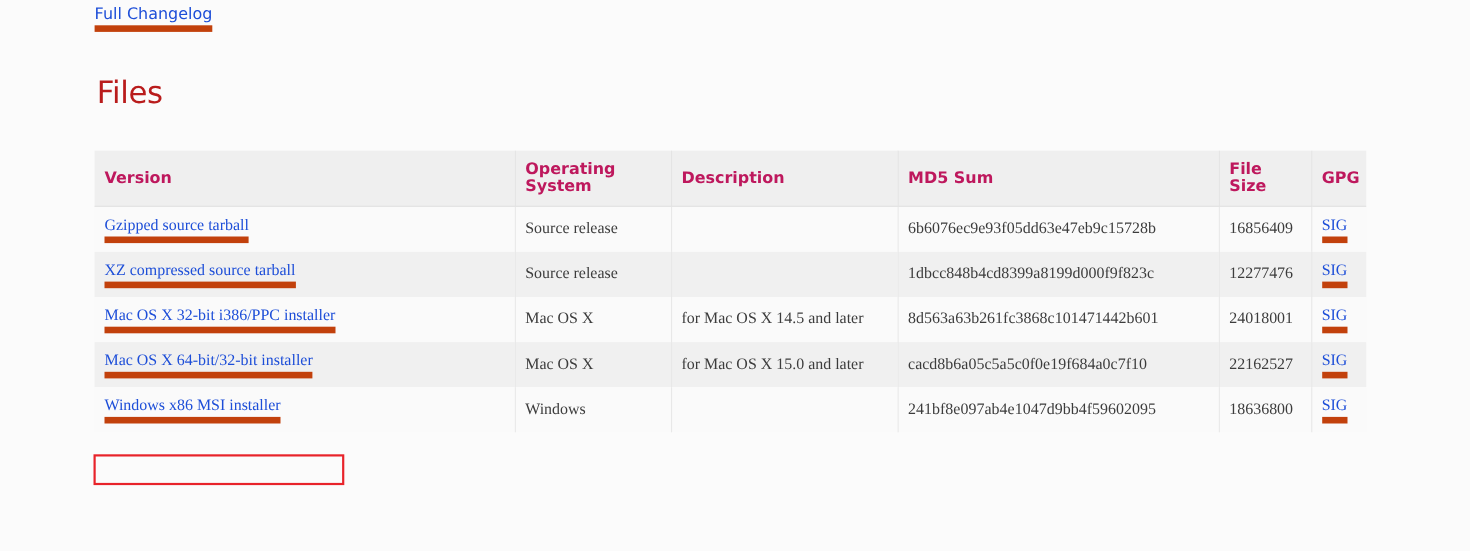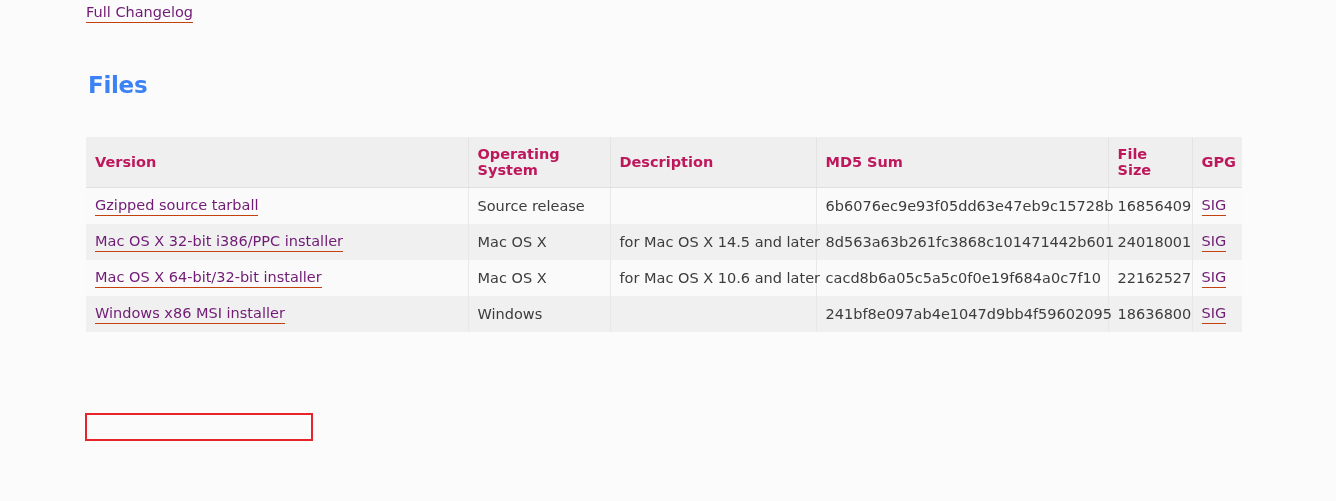--- a/index.html
+++ b/index.html
@@ -20,38 +20,38 @@
     background: #fbfbfb;
   }
 
   
   .changelog-wrap {
     position: absolute;
     left: 86px;
     top: 2px;
   }
   a.link {
-    color: #701a75;
+    color: #1d4ed8;
     text-decoration: none;
-    border-bottom: 1px solid #c2410c;
+    border-bottom: 6px solid #c2410c;
     font-size: 14.5px;
     line-height: 19px;
     display: inline-block;
     padding-bottom: 0px;
     cursor: pointer;
   }
 
   
   .files-heading {
     position: absolute;
     left: 88px;
     top: 64px;
-    font-size: 23px;
-    font-weight: bold;
-    color: #3b82f6;
+    font-size: 28px;
+    font-weight: normal;
+    color: #b91c1c;
     letter-spacing: -0.3px;
     line-height: 42px;
   }
 
   
   .table-wrap {
     position: absolute;
     left: 86px;
     top: 137px;
     width: 1156px;
@@ -76,20 +76,21 @@
   table.files th:last-child { border-right: none; }
 
   table.files td {
     font-size: 14.5px;
     color: #3c3c3c;
     padding: 8px 9px 8px 9px;
     height: 34px;
     border-right: 1px solid #e8e8e8;
     vertical-align: middle;
     white-space: nowrap;
+    font-family: Liberation Serif, serif;
   }
   table.files td:last-child { border-right: none; margin-left: 25px; }
 
   table.files tbody tr:nth-child(odd)  { background: #fafafa; }
   table.files tbody tr:nth-child(even) { background: #f0f0f0; }
 
   
   .col-version  { width: 382px; }
   .col-os       { width: 142px; }
   .col-desc     { width: 206px; }
@@ -145,31 +146,39 @@
       <tbody id="files-body">
           <tr>
             <td><a class="link" href="#">Gzipped source tarball</a></td>
             <td>Source release</td>
             <td></td>
             <td class="md5">6b6076ec9e93f05dd63e47eb9c15728b</td>
             <td>16856409</td>
             <td><a class="link" href="#">SIG</a></td>
           </tr>
           <tr>
+            <td><a class="link" href="#">XZ compressed source tarball</a></td>
+            <td>Source release</td>
+            <td></td>
+            <td class="md5">1dbcc848b4cd8399a8199d000f9f823c</td>
+            <td>12277476</td>
+            <td><a class="link" href="#">SIG</a></td>
+          </tr>
+          <tr>
             <td><a class="link" href="#">Mac OS X 32-bit i386/PPC installer</a></td>
             <td>Mac OS X</td>
             <td>for Mac OS X 14.5 and later</td>
             <td class="md5">8d563a63b261fc3868c101471442b601</td>
             <td>24018001</td>
             <td><a class="link" href="#">SIG</a></td>
           </tr>
           <tr>
             <td><a class="link" href="#">Mac OS X 64-bit/32-bit installer</a></td>
             <td>Mac OS X</td>
-            <td>for Mac OS X 10.6 and later</td>
+            <td>for Mac OS X 15.0 and later</td>
             <td class="md5">cacd8b6a05c5a5c0f0e19f684a0c7f10</td>
             <td>22162527</td>
             <td><a class="link" href="#">SIG</a></td>
           </tr>
           <tr>
             <td><a class="link" href="#">Windows x86 MSI installer</a></td>
             <td>Windows</td>
             <td></td>
             <td class="md5">241bf8e097ab4e1047d9bb4f59602095</td>
             <td>18636800</td>

